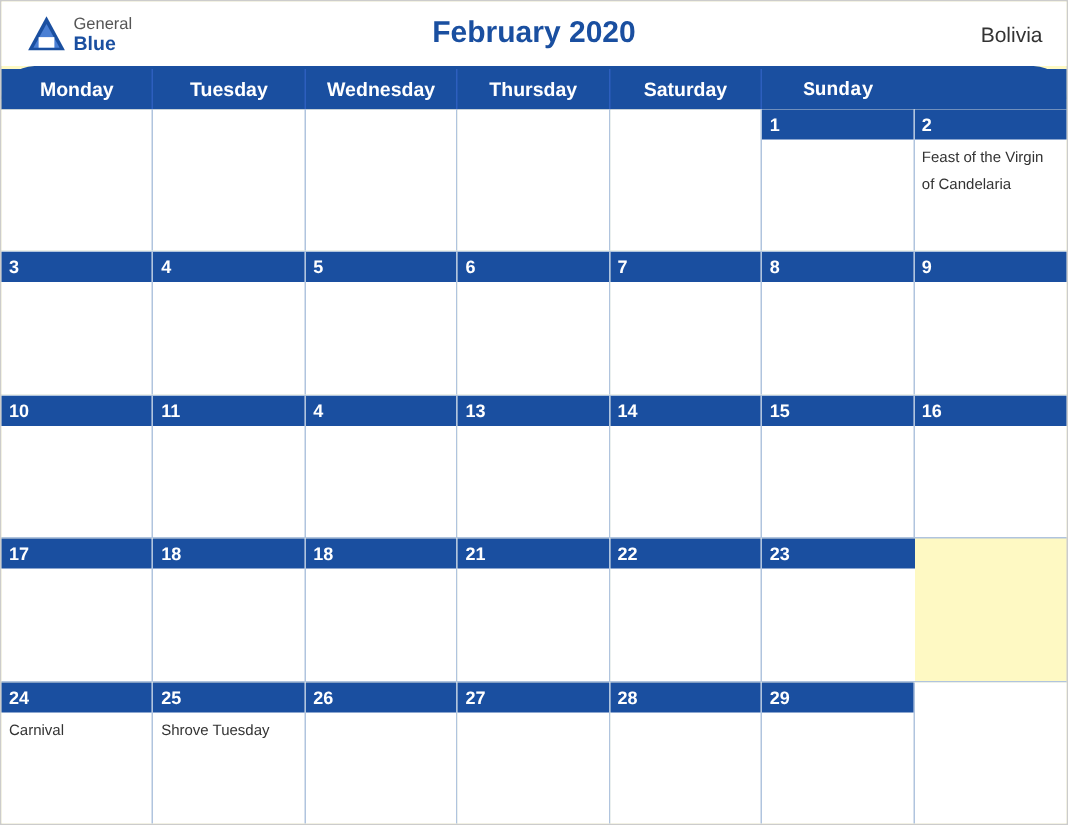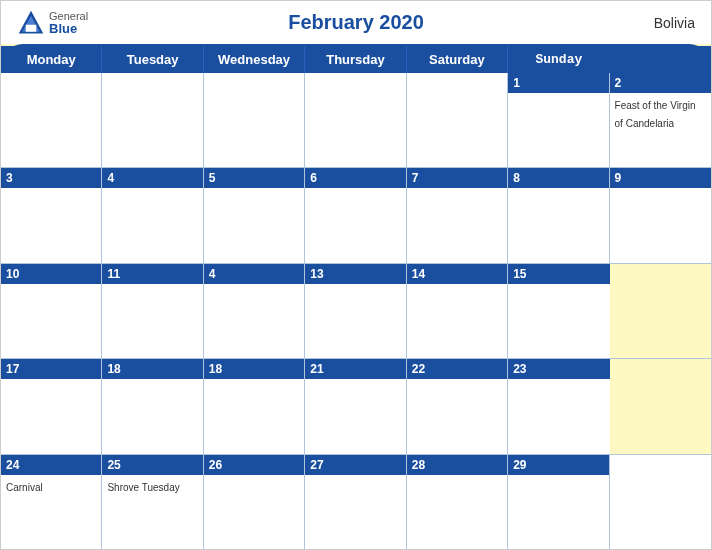--- a/index.html
+++ b/index.html
@@ -249,20 +249,25 @@
           <div class="day-cell">
             <div class="day-header-row">
               <span class="day-number header-num">14</span>
             </div>
           </div>
           <div class="day-cell">
             <div class="day-header-row">
               <span class="day-number header-num">15</span>
             </div>
           </div>
+          <div class="day-cell">
+            <div class="day-header-row">
+              <span class="day-number header-num">16</span>
+            </div>
+          </div>
         </div>
         <div class="week-row">
           <div class="day-cell">
             <div class="day-header-row">
               <span class="day-number header-num">17</span>
             </div>
           </div>
           <div class="day-cell">
             <div class="day-header-row">
               <span class="day-number header-num">18</span>

